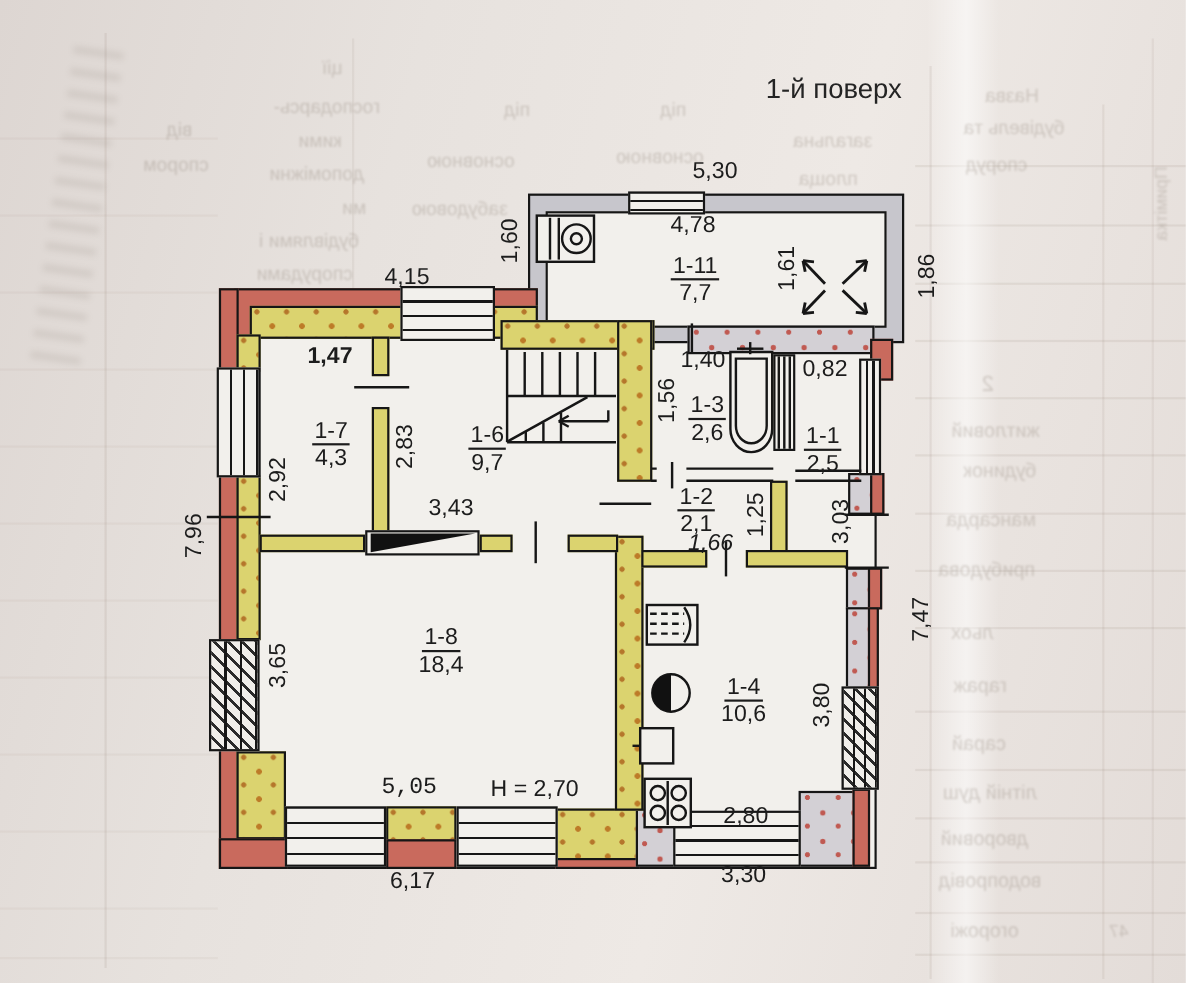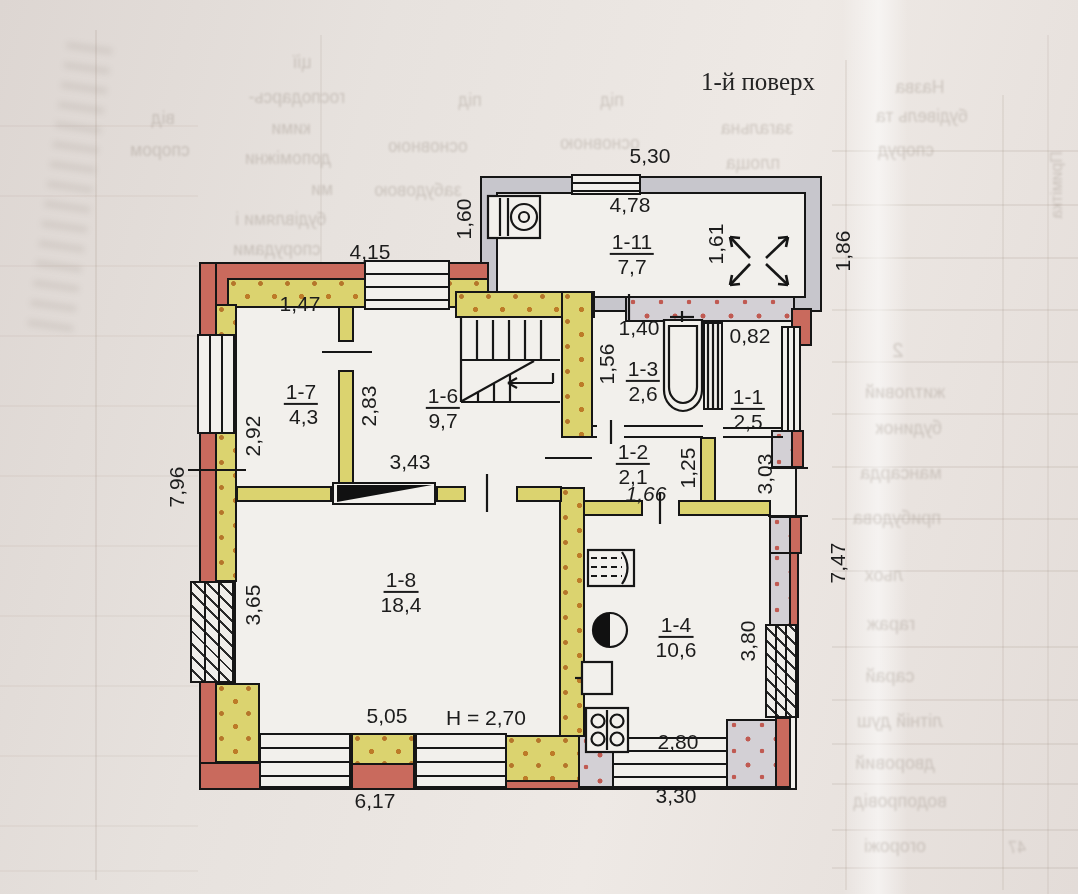--- a/index.html
+++ b/index.html
@@ -35,21 +35,21 @@
   .hatch{background-color:#f0eeea;
     background-image:repeating-linear-gradient(90deg,transparent 0 calc(33.4% - 2px),#161616 calc(33.4% - 2px) 33.4%),
                      repeating-linear-gradient(45deg,transparent 0 7px,#2a2a2a 7px 9px);}
   
   .dim{position:absolute;white-space:nowrap;color:#1c1c1c;font-size:21px;
        transform:translate(-50%,-50%);z-index:8;}
   .dim.rot{transform:translate(-50%,-50%) rotate(-90deg);}
   .room-label{position:absolute;transform:translate(-50%,-50%);text-align:center;
        color:#1c1c1c;font-size:21px;line-height:1.1;z-index:8;white-space:nowrap;}
   .room-label .rid{display:inline-block;border-bottom:2px solid #1c1c1c;padding:0 2px 0;}
-  #title{position:absolute;transform:translate(-50%,-50%);font-size:25px;color:#242424;z-index:8;font-family:Liberation Serif, serif;}
+  #title{position:absolute;transform:translate(-50%,-50%);font-size:25px;color:#242424;z-index:8;}
   
   .bleed{position:absolute;white-space:nowrap;color:#877b6f;opacity:.30;
         filter:blur(1.1px);font-size:17.5px;z-index:1;
         transform:translate(-50%,-50%) scaleX(-1);}
   .gridline{position:absolute;z-index:0;}
   #fold{position:absolute;left:842px;top:0;width:66px;height:894px;z-index:1;
         background:linear-gradient(90deg,rgba(255,255,255,0) 0%,rgba(255,255,255,.55) 55%,rgba(255,255,255,0) 100%);}
   #smudge-left{position:absolute;left:48px;top:30px;width:46px;height:300px;z-index:1;
         transform:rotate(8deg);filter:blur(3px);opacity:.14;
         background:repeating-linear-gradient(to bottom,transparent 0 14px,#7a6f64 14px 20px);}
@@ -301,41 +301,41 @@
       </g>
     </svg>
 
     <div id="labels">
         <span class="dim" style="left: 650px; top: 156px;">5,30</span>
         <span class="dim" style="left: 630px; top: 205px;">4,78</span>
         <span class="dim rot" style="left: 464px; top: 219px;">1,60</span>
         <span class="dim rot" style="left: 716px; top: 244px;">1,61</span>
         <span class="dim rot" style="left: 843px; top: 251px;">1,86</span>
         <span class="dim" style="left: 370px; top: 252px;">4,15</span>
-        <span class="dim" style="left: 300px; top: 304px;">1,47</span>
+        <span class="dim" style="left: 300px; top: 324px; font-weight: bold;">1,47</span>
         <span class="dim" style="left: 639px; top: 328px;">1,40</span>
         <span class="dim" style="left: 750px; top: 336px;">0,82</span>
         <span class="dim rot" style="left: 607px; top: 364px;">1,56</span>
         <span class="dim rot" style="left: 369px; top: 406px;">2,83</span>
         <span class="dim rot" style="left: 253px; top: 436px;">2,92</span>
         <span class="dim" style="left: 410px; top: 462px;">3,43</span>
         <span class="dim rot" style="left: 688px; top: 468px;">1,25</span>
         <span class="dim rot" style="left: 765px; top: 474px;">3,03</span>
         <span class="dim rot" style="left: 177px; top: 487px;">7,96</span>
         <span class="dim" style="left: 646px; top: 494px; font-style: italic;">1,66</span>
         <span class="dim rot" style="left: 253px; top: 605px;">3,65</span>
         <span class="dim rot" style="left: 748px; top: 641px;">3,80</span>
         <span class="dim rot" style="left: 838px; top: 563px;">7,47</span>
-        <span class="dim" style="left: 387px; top: 716px;">5,05</span>
+        <span class="dim" style="left: 372px; top: 716px; font-family: Liberation Mono, monospace;">5,05</span>
         <span class="dim" style="left: 486px; top: 718px;">H = 2,70</span>
         <span class="dim" style="left: 678px; top: 742px;">2,80</span>
         <span class="dim" style="left: 375px; top: 801px;">6,17</span>
         <span class="dim" style="left: 676px; top: 796px;">3,30</span>
         <div class="room-label" style="left: 632px; top: 254px;"><span class="rid">1-11</span><div>7,7</div></div>
-        <div class="room-label" style="left: 301px; top: 404px; text-align: right;"><span class="rid">1-7</span><div>4,3</div></div>
+        <div class="room-label" style="left: 301px; top: 404px;"><span class="rid">1-7</span><div>4,3</div></div>
         <div class="room-label" style="left: 443px; top: 408px;"><span class="rid">1-6</span><div>9,7</div></div>
         <div class="room-label" style="left: 643px; top: 381px;"><span class="rid">1-3</span><div>2,6</div></div>
         <div class="room-label" style="left: 748px; top: 409px;"><span class="rid">1-1</span><div>2,5</div></div>
         <div class="room-label" style="left: 633px; top: 464px;"><span class="rid">1-2</span><div>2,1</div></div>
         <div class="room-label" style="left: 401px; top: 592px;"><span class="rid">1-8</span><div>18,4</div></div>
         <div class="room-label" style="left: 676px; top: 637px;"><span class="rid">1-4</span><div>10,6</div></div>
       </div>
   </div>
 
 </div>

